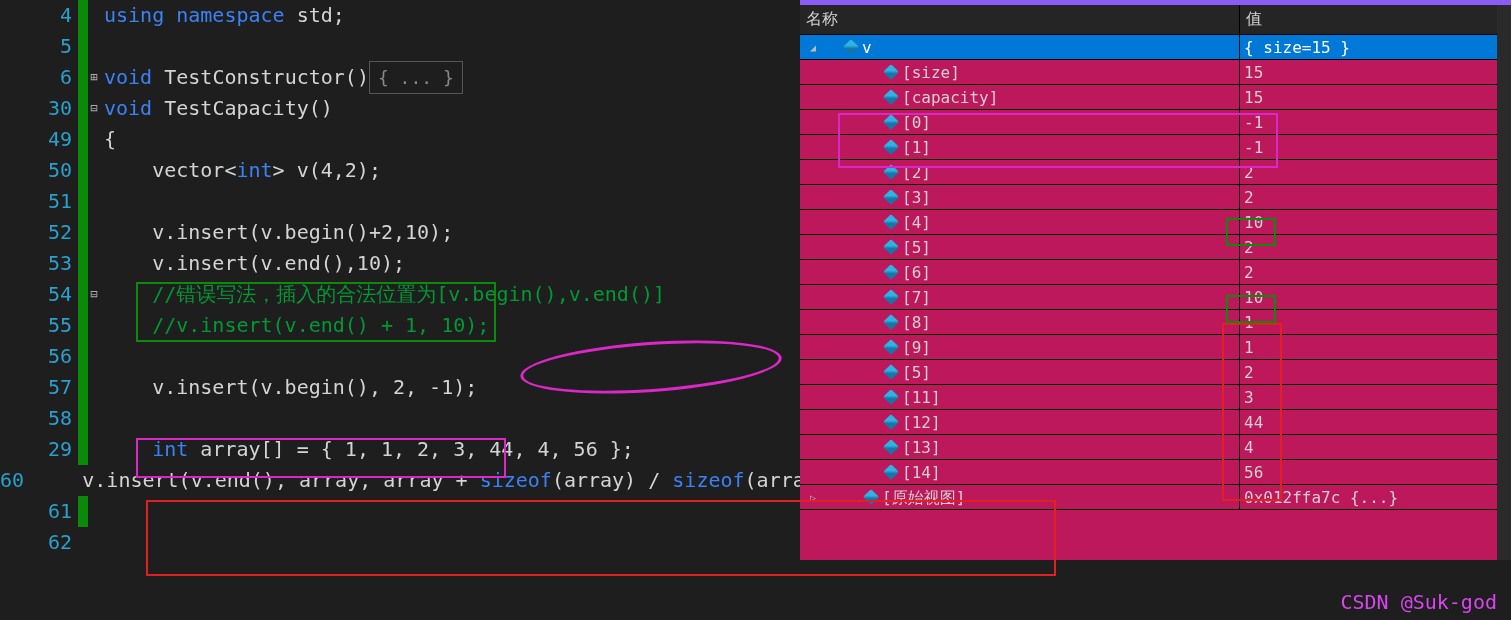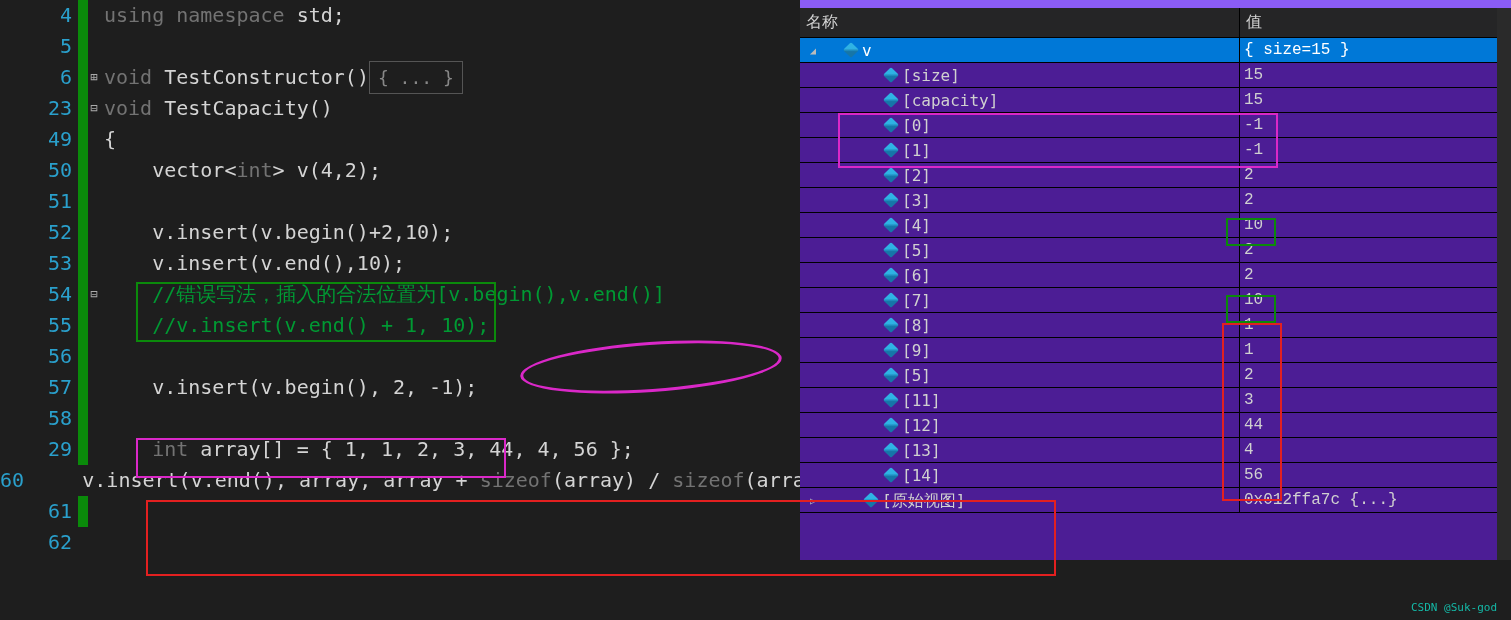--- a/index.html
+++ b/index.html
@@ -27,31 +27,31 @@
     color:#2aa0cc; user-select:none;
   }
   .gutter {
     width:10px; background:#0a8a0a; height:31px;
   }
   .gutter.none { background:transparent; }
   .fold {
     width:12px; color:#aaa; font-size:12px; text-align:center;
   }
   .code-text { padding-left:4px; }
-  .kw { color:#737373;text-align:center; }
+  .kw { color:#3b82f6;text-align:center; }
   .comment { color:#009933;margin-top:28px; }
   .collapsed-body {
     display:inline-block; border:1px solid #555; color:#888;
     padding:0 8px; font-size:18px;
   }
 
   
   .watch {
     position:absolute; left:800px; top:0; width:711px; height:560px;
-    background:#4c1d95; border-top:8px solid #8b5cf6;
+    background:#be185d; border-top:5px solid #8b5cf6;
     font-size:16px;
   }
   .watch-header {
     display:flex; background:#252526; color:#d4d4d4;
     border-bottom:1px solid #000;
   }
   .watch-header > div { padding:4px 6px; }
   .col-name { width:440px; border-right:1px solid #000;}
   .col-value { flex:1; }
   .watch-row {
@@ -60,56 +60,56 @@
     border-bottom:1px solid #000;
     color:#d0d0d0;
   }
   .watch-row.selected {
     background:#0078d7; color:#fff;
   }
   .cell-name {
     width:440px; display:flex; align-items:center;
     padding-left:6px; border-right:1px solid #000; height:100%;
   }
-  .cell-value { flex:1; padding-left:4px; height:100%; display:flex; align-items:center;font-family:Liberation Mono, monospace;}
+  .cell-value { flex:1; padding-left:4px; height:100%; display:flex; align-items:center;}
   .expander { width:14px; text-align:center; font-size:10px; color:#bbb; }
   .indent   { display:inline-block; }
   .cube {
     width:14px; height:14px; margin:0 4px;
     background:linear-gradient(135deg,#2fb3e4 40%,#1676a8 60%);
     transform: rotate(45deg) scale(0.8); border-radius:2px;
   }
   
   .annot {
     position:absolute; pointer-events:none;
     border:2px solid;
   }
   .ellipse {
     position:absolute; pointer-events:none;
     border:3px solid #da28c8; border-radius:50%;
     transform:rotate(-4deg);
   }
   .watermark {
     position:absolute; right:14px; bottom:6px;
-    color:#14b8a6; font-size:11px;
+    color:#d946ef; font-size:20px;
   }
   .scroll-stub {
     position:absolute; right:0; top:0; width:14px; height:100%;
     background:#2a2a2a;
   }
 </style>
 </head>
 <body>
 
 <div class="editor">
   <div class="code-area" id="code-area">
       <div class="code-line"><div class="lineno">4</div><div class="gutter"></div><div class="fold"></div><div class="code-text"><span class="kw">using </span><span class="kw">namespace </span><span class="">std;</span></div></div>
       <div class="code-line"><div class="lineno">5</div><div class="gutter"></div><div class="fold"></div><div class="code-text"></div></div>
       <div class="code-line"><div class="lineno">6</div><div class="gutter"></div><div class="fold">⊞</div><div class="code-text"><span class="kw">void </span><span class="">TestConstructor()</span><span class="collapsed-body">{ ... }</span></div></div>
-      <div class="code-line"><div class="lineno">23</div><div class="gutter"></div><div class="fold">⊟</div><div class="code-text"><span class="kw">void </span><span class="">TestCapacity()</span></div></div>
+      <div class="code-line"><div class="lineno">30</div><div class="gutter"></div><div class="fold">⊟</div><div class="code-text"><span class="kw">void </span><span class="">TestCapacity()</span></div></div>
       <div class="code-line"><div class="lineno">49</div><div class="gutter"></div><div class="fold"></div><div class="code-text"><span class="">{</span></div></div>
       <div class="code-line"><div class="lineno">50</div><div class="gutter"></div><div class="fold"></div><div class="code-text"><span class="">    vector&lt;</span><span class="kw">int</span><span class="">&gt; v(4,2);</span></div></div>
       <div class="code-line"><div class="lineno">51</div><div class="gutter"></div><div class="fold"></div><div class="code-text"></div></div>
       <div class="code-line"><div class="lineno">52</div><div class="gutter"></div><div class="fold"></div><div class="code-text"><span class="">    v.insert(v.begin()+2,10);</span></div></div>
       <div class="code-line"><div class="lineno">53</div><div class="gutter"></div><div class="fold"></div><div class="code-text"><span class="">    v.insert(v.end(),10);</span></div></div>
       <div class="code-line"><div class="lineno">54</div><div class="gutter"></div><div class="fold">⊟</div><div class="code-text"><span class="comment">    //错误写法，插入的合法位置为[v.begin(),v.end()]</span></div></div>
       <div class="code-line"><div class="lineno">55</div><div class="gutter"></div><div class="fold"></div><div class="code-text"><span class="comment">    //v.insert(v.end() + 1, 10);</span></div></div>
       <div class="code-line"><div class="lineno">56</div><div class="gutter"></div><div class="fold"></div><div class="code-text"></div></div>
       <div class="code-line"><div class="lineno">57</div><div class="gutter"></div><div class="fold"></div><div class="code-text"><span class="">    v.insert(v.begin(), 2, -1);</span></div></div>
       <div class="code-line"><div class="lineno">58</div><div class="gutter"></div><div class="fold"></div><div class="code-text"></div></div>

